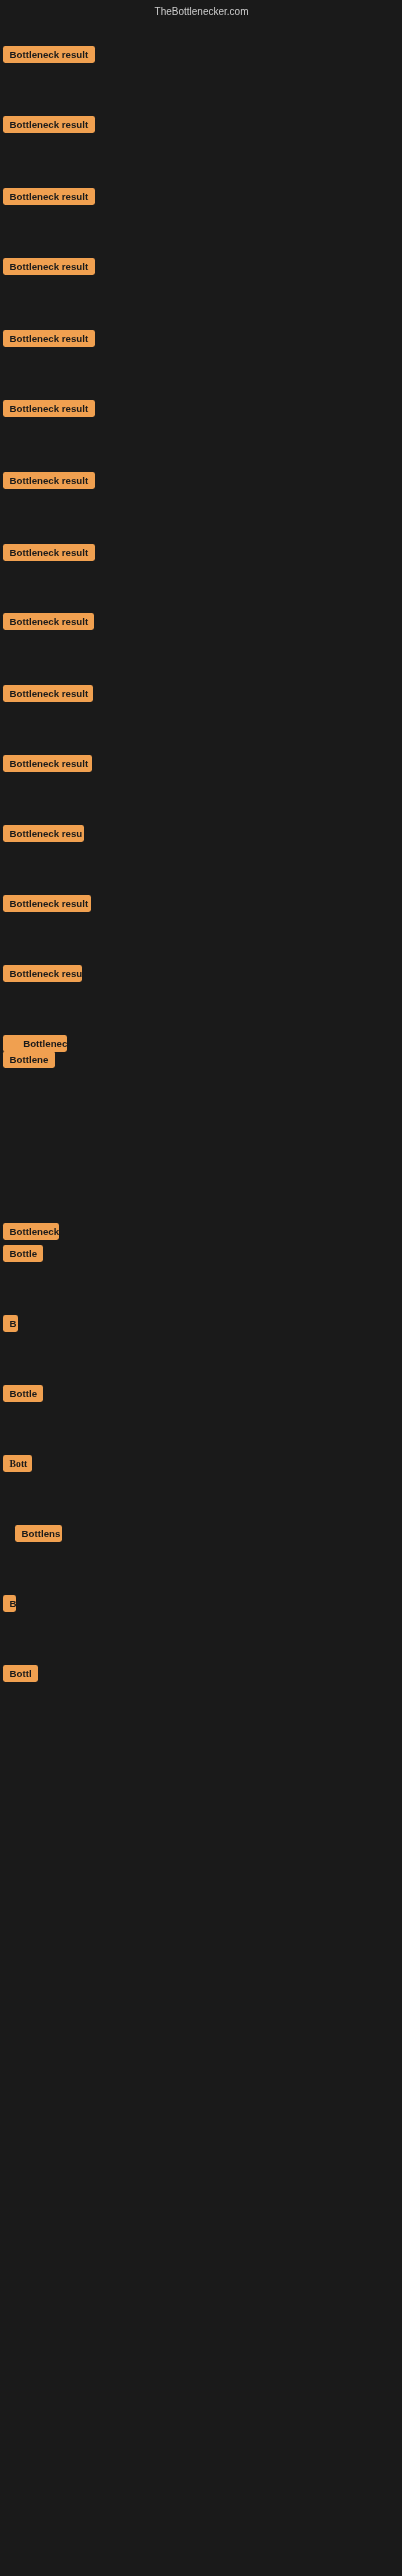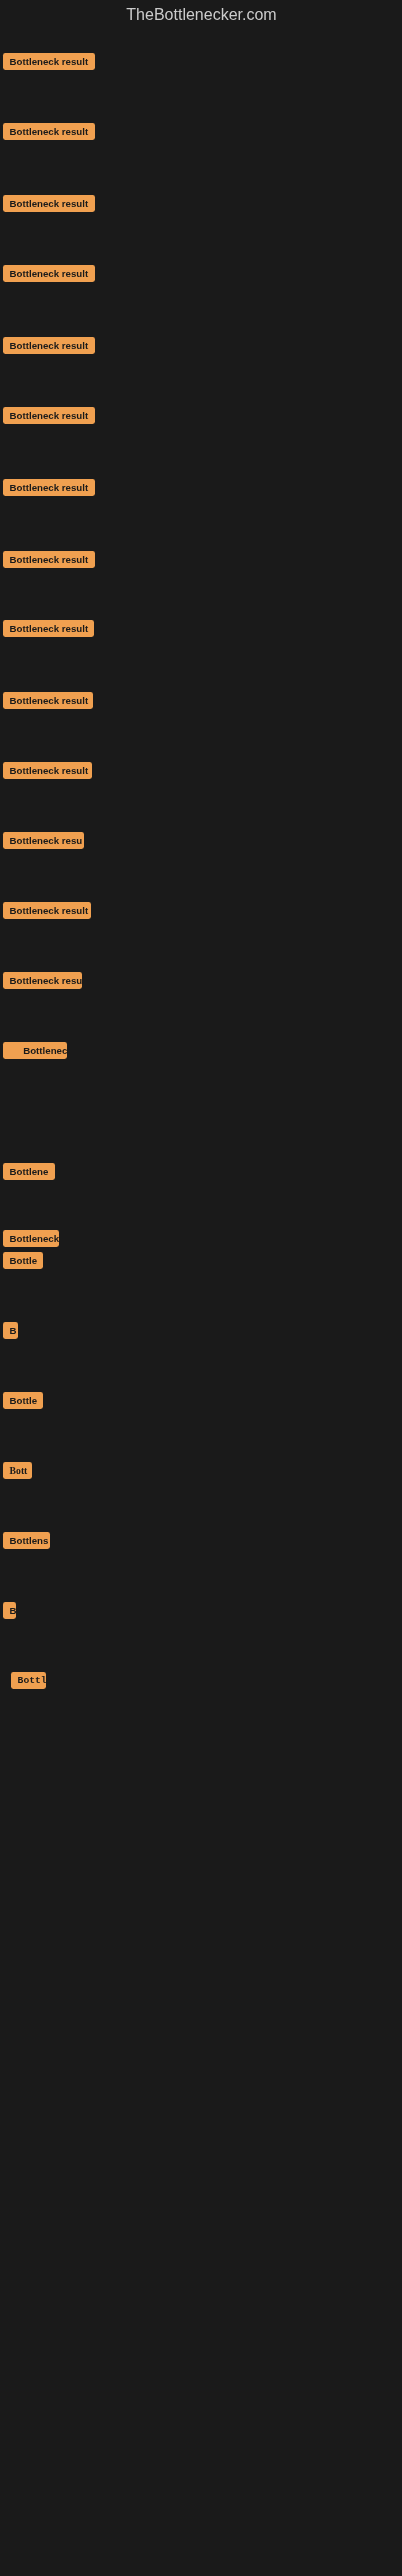--- a/index.html
+++ b/index.html
@@ -12,21 +12,21 @@
       width: 403px;
       min-height: 2576px;
       background-color: #1a1a1a;
       font-family: Arial, sans-serif;
       position: relative;
     }
 
     .site-title {
       text-align: center;
       color: #cccccc;
-      font-size: 16px;
+      font-size: 10px;
       padding: 6.4px 0 3.2px 0;
       font-weight: normal;
     }
 
     .bottleneck-badge {
       display: inline-block;
       background-color: #f0a050;
       color: #1a1a1a;
       font-size: 9.7px;
       font-weight: bold;
@@ -52,25 +52,25 @@
       <div style="position: absolute; top: 376px; left: 0px; padding: 3.2px;"><span class="bottleneck-badge" style="max-width: 94px;">Bottleneck result</span></div>
       <div style="position: absolute; top: 448px; left: 0px; padding: 3.2px;"><span class="bottleneck-badge" style="max-width: 93px;">Bottleneck result</span></div>
       <div style="position: absolute; top: 520px; left: 0px; padding: 3.2px;"><span class="bottleneck-badge" style="max-width: 93px;">Bottleneck result</span></div>
       <div style="position: absolute; top: 589px; left: 0px; padding: 3.2px;"><span class="bottleneck-badge" style="max-width: 91px;">Bottleneck result</span></div>
       <div style="position: absolute; top: 661px; left: 0px; padding: 3.2px;"><span class="bottleneck-badge" style="max-width: 90px;">Bottleneck result</span></div>
       <div style="position: absolute; top: 731px; left: 0px; padding: 3.2px;"><span class="bottleneck-badge" style="max-width: 89px;">Bottleneck result</span></div>
       <div style="position: absolute; top: 801px; left: 0px; padding: 3.2px;"><span class="bottleneck-badge" style="max-width: 81px;">Bottleneck resu</span></div>
       <div style="position: absolute; top: 871px; left: 0px; padding: 3.2px;"><span class="bottleneck-badge" style="max-width: 88px;">Bottleneck result</span></div>
       <div style="position: absolute; top: 941px; left: 0px; padding: 3.2px;"><span class="bottleneck-badge" style="max-width: 79px;">Bottleneck resu</span></div>
       <div style="position: absolute; top: 1011px; left: 0px; padding: 3.2px;"><span class="bottleneck-badge" style="max-width: 64px; padding-left: 20px;">Bottleneck r</span></div>
-      <div style="position: absolute; top: 1132px; left: 0px; padding: 3.2px;"><span class="bottleneck-badge" style="max-width: 52px;">Bottlene</span></div>
+      <div style="position: absolute; top: 1027px; left: 0px; padding: 3.2px;"><span class="bottleneck-badge" style="max-width: 52px;">Bottlene</span></div>
       <div style="position: absolute; top: 1151px; left: 0px; padding: 3.2px;"><span class="bottleneck-badge" style="max-width: 56px; margin-top: 48px;">Bottleneck</span></div>
       <div style="position: absolute; top: 1221px; left: 0px; padding: 3.2px;"><span class="bottleneck-badge" style="max-width: 40px;">Bottle</span></div>
       <div style="position: absolute; top: 1291px; left: 0px; padding: 3.2px;"><span class="bottleneck-badge" style="max-width: 14.5px;">B</span></div>
       <div style="position: absolute; top: 1361px; left: 0px; padding: 3.2px;"><span class="bottleneck-badge" style="max-width: 40px;">Bottle</span></div>
       <div style="position: absolute; top: 1431px; left: 0px; padding: 3.2px;"><span class="bottleneck-badge" style="max-width: 29px; font-family: Liberation Serif, serif;">Bott</span></div>
-      <div style="position: absolute; top: 1501px; left: 0px; padding: 3.2px;"><span class="bottleneck-badge" style="max-width: 47px;">Bottlens</span></div>
+      <div style="position: absolute; top: 1501px; left: 12px; padding: 3.2px;"><span class="bottleneck-badge" style="max-width: 47px;">Bottlens</span></div>
       <div style="position: absolute; top: 1571px; left: 0px; padding: 3.2px;"><span class="bottleneck-badge" style="max-width: 13px;">B</span></div>
-      <div style="position: absolute; top: 1641px; left: 8px; padding: 3.2px; font-family: Liberation Mono, monospace;"><span class="bottleneck-badge" style="max-width: 35px;">Bottl</span></div>
+      <div style="position: absolute; top: 1641px; left: 0px; padding: 3.2px;"><span class="bottleneck-badge" style="max-width: 35px;">Bottl</span></div>
     </div>
 
 </div>
 
 
 </body></html>

